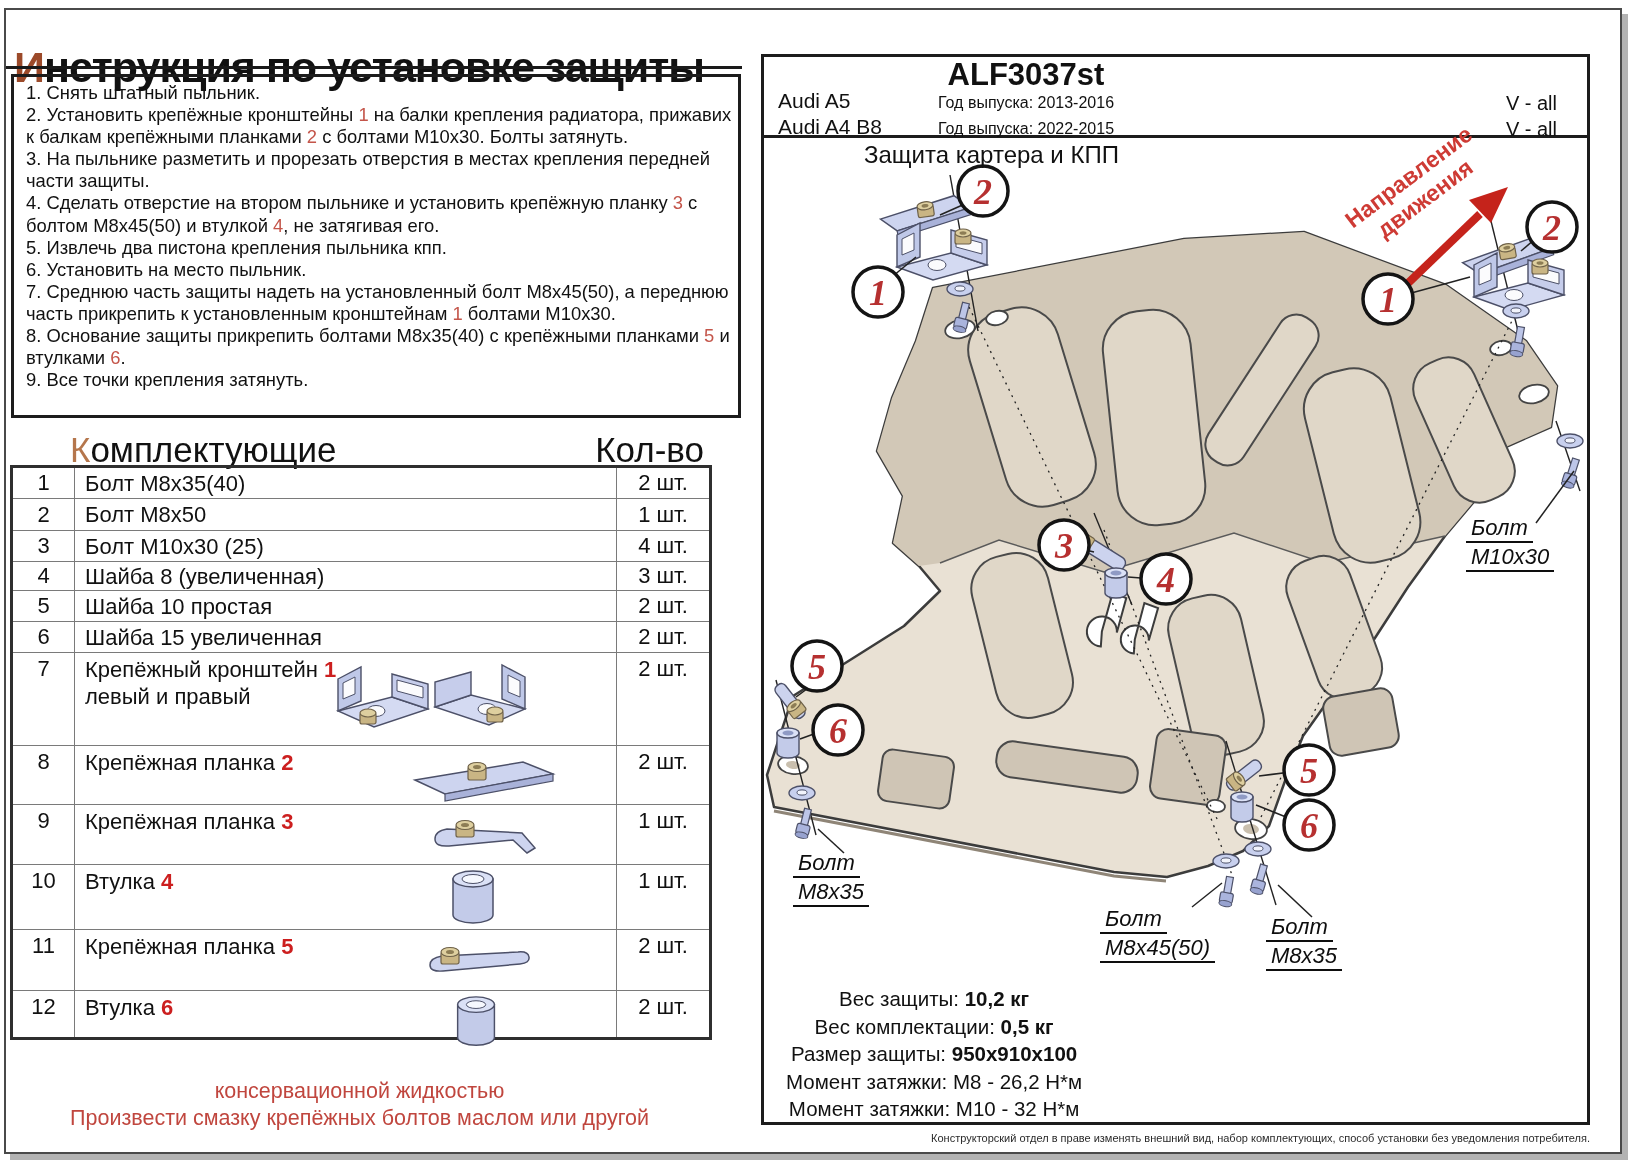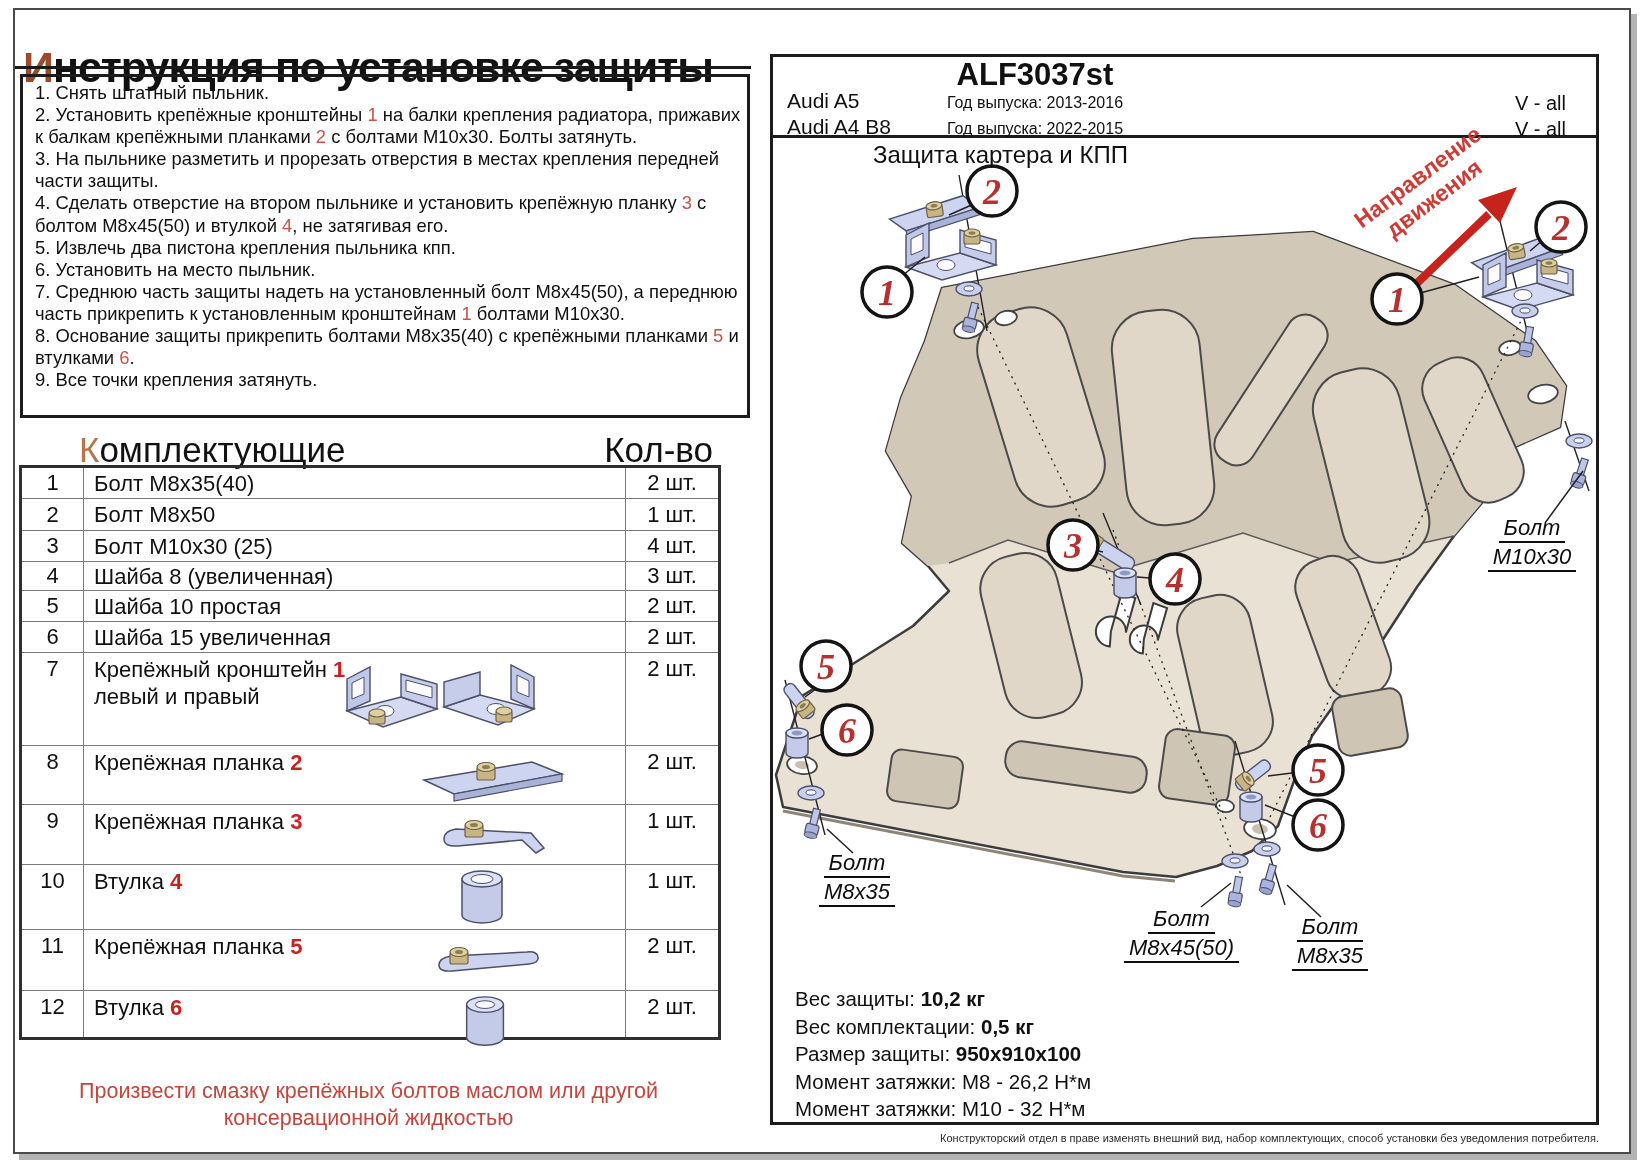--- a/index.html
+++ b/index.html
@@ -1,18 +1,18 @@
 <!DOCTYPE html>
 <html lang="ru"><head>
 <meta charset="utf-8">
 <style>
   html,body{margin:0;padding:0;background:#ffffff;}
   body{width:1642px;height:1168px;position:relative;font-family:"Liberation Sans",sans-serif;color:#111;}
   
-  #page{position:absolute;left:13px;top:8px;width:1614px;height:1142px;border:2px solid #4a4a4a;box-shadow:6px 6px 0 #b3b3b3;background:#fff;text-decoration:underline;}
+  #page{position:absolute;left:4px;top:8px;width:1614px;height:1142px;border:2px solid #4a4a4a;box-shadow:6px 6px 0 #b3b3b3;background:#fff;text-decoration:underline;}
   
   #main-title{position:absolute;left:8px;top:4px;font-size:43px;letter-spacing:-1px;white-space:nowrap;}
   #main-title .lead{color:#9c4a2a;}
   #title-underline{position:absolute;left:0px;top:56px;width:736px;height:3px;background:#1a1a1a;}
   #instr-box{position:absolute;left:5px;top:64px;width:730px;height:344px;border:3px solid #1c1c1c;box-sizing:border-box;padding:5px 6px 0 12px;font-size:18.4px;line-height:22.1px;}
   .step{margin:0;}
   .rnum{color:#c4554a;}
   #comp-header{position:absolute;left:4px;top:420px;width:700px;display:flex;justify-content:space-between;align-items:baseline;padding:0 6px 0 60px;box-sizing:border-box;font-size:35px;}
   #comp-header .lead{color:#b5764c;}
   
@@ -29,23 +29,23 @@
   
   #hdr-box{position:absolute;left:755px;top:44px;width:829px;height:84px;border:3px solid #1c1c1c;box-sizing:border-box;}
   #code{position:absolute;left:0;top:0px;width:524px;text-align:center;font-size:31px;font-weight:bold;letter-spacing:0px;}
   .model-col{position:absolute;left:14px;top:31px;font-size:21px;line-height:26px;}
   .year-col{position:absolute;left:0;top:33px;width:524px;text-align:center;font-size:16px;line-height:26px;}
   .v-col{position:absolute;right:30px;top:33px;text-align:right;font-size:20px;line-height:26px;}
   #draw-box{position:absolute;left:755px;top:125px;width:829px;height:990px;border:3px solid #1c1c1c;border-top:none;box-sizing:border-box;}
   #draw-title{position:absolute;left:100px;top:6px;width:330px;text-align:left;font-size:24px;}
   #direction{position:absolute;left:548px;top:26px;width:210px;text-align:center;font-size:23px;font-weight:600;color:#ce3b35;transform:rotate(-37deg);line-height:27px;}
   #drawing{position:absolute;left:0;top:0;}
-  .spec{position:absolute;left:22px;top:850px;font-size:20.5px;line-height:27.5px;}
+  .spec{position:absolute;left:22px;top:850px;font-size:20.5px;line-height:27.5px;text-align:center;}
   .spec b{font-weight:bold;}
-  .blabel{position:absolute;text-align:center;font-style:italic;font-size:22px;line-height:27px;color:#0e0e0e;}
+  .blabel{position:absolute;text-align:left;font-style:italic;font-size:22px;line-height:27px;color:#0e0e0e;}
   .blabel span{display:inline-block;border-bottom:2px solid #0e0e0e;padding:0 5px 0 5px;}
   #footer{position:absolute;left:755px;top:1122px;width:829px;text-align:right;font-size:11px;color:#2a2a2a;}
   
   text.co{font:italic 700 36px "Liberation Serif",serif;fill:#b63030;text-anchor:middle;}
 </style>
 </head>
 <body>
 
 <div id="page">
 
@@ -202,22 +202,22 @@
           <ellipse cx="29" cy="12" rx="19" ry="8" fill="#dbe1f6" stroke="#4c5068" stroke-width="1.5"></ellipse>
           <ellipse cx="29" cy="12" rx="10" ry="4" fill="#f6f8fe" stroke="#4c5068" stroke-width="1"></ellipse>
         </svg>
       </td>
       <td class="cqty">2 шт.</td>
     </tr>
   </tbody>
     </table>
 
   <div id="note">
+    <div>консервационной жидкостью</div>
     <div>Произвести смазку крепёжных болтов маслом или другой</div>
-    <div>консервационной жидкостью</div>
   </div>
 
   <div id="hdr-box">
     <div id="code">ALF3037st</div>
     <div class="model-col">
       <div>Audi A5</div>
       <div>Audi A4 B8</div>
     </div>
     <div class="year-col">
       <div>Год выпуска: 2013-2016</div>

